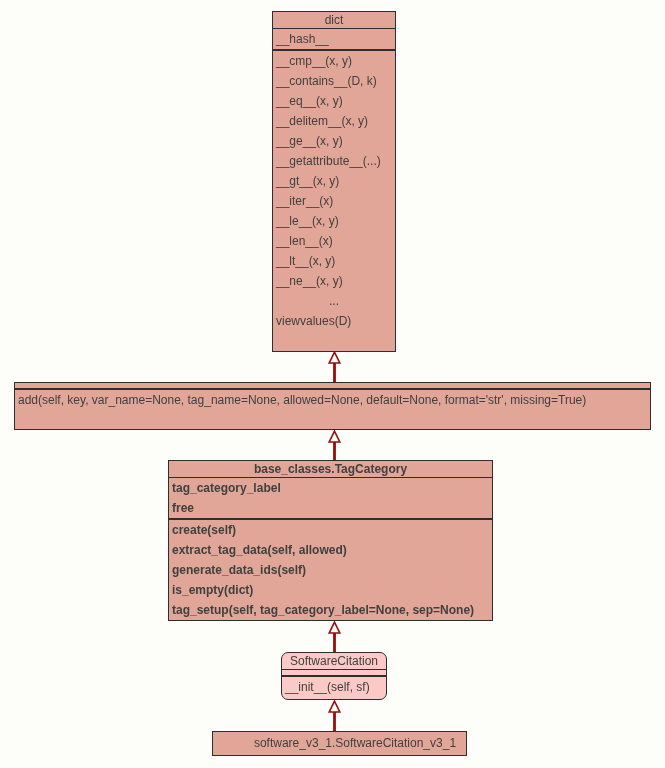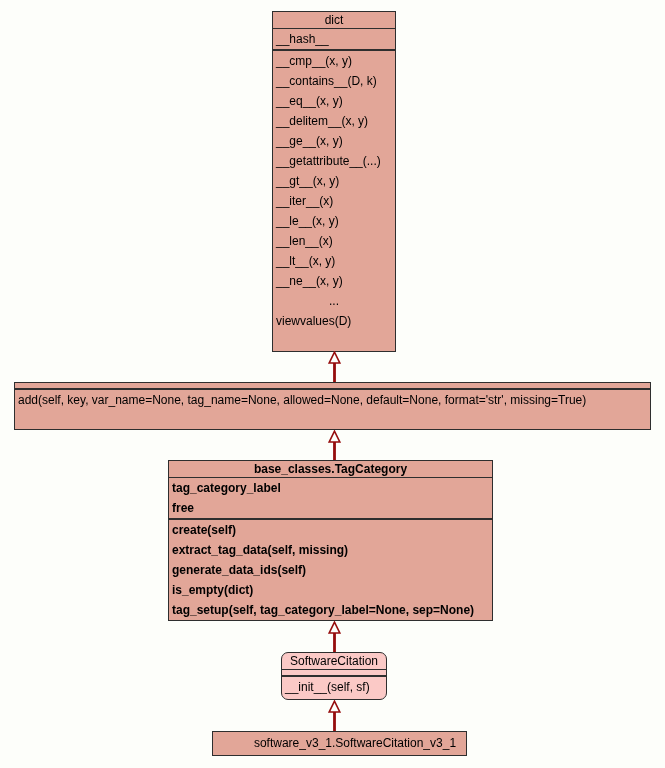--- a/index.html
+++ b/index.html
@@ -11,21 +11,21 @@
   }
   * { margin: 0; padding: 0; box-sizing: border-box; }
   html, body { background: var(--bg); }
   .canvas {
     position: relative;
     width: 665px;
     height: 768px;
     background: var(--bg);
     font-family: "Liberation Sans", "DejaVu Sans", sans-serif;
     font-size: 12px;
-    color: #000000;
+    color: #404040;
     overflow: hidden;
   }
   .class-box {
     position: absolute;
     background: var(--node-fill);
     border: 1px solid var(--border);
   }
   .class-box.highlight { background: var(--hl-fill); border-radius: 7px; }
   .ct {
     height: 17px;
@@ -98,21 +98,21 @@
   </svg>
 
   <div class="class-box" style="left:168px; top:460px; width:325px; height:161px;font-weight:bold;">
       <div class="ct">base_classes.TagCategory</div>
       <div class="sec attrs">
         <div class="row">tag_category_label</div>
         <div class="row">free</div>
       </div>
       <div class="sec methods">
         <div class="row">create(self)</div>
-        <div class="row">extract_tag_data(self, missing)</div>
+        <div class="row">extract_tag_data(self, allowed)</div>
         <div class="row">generate_data_ids(self)</div>
         <div class="row">is_empty(dict)</div>
         <div class="row">tag_setup(self, tag_category_label=None, sep=None)</div>
       </div>
     </div>
 
   <svg class="arrow" style="left:327px; top:621px;" width="15" height="31" viewBox="0 0 15 31">
     <rect class="stem" x="6.1" y="11" width="2.8" height="20" fill="#950d0d"></rect>
     <polygon class="head" points="7.5,1.2 2.2,12 12.8,12" fill="#fdfefa" stroke="#950d0d" stroke-width="1.6"></polygon>
   </svg>

